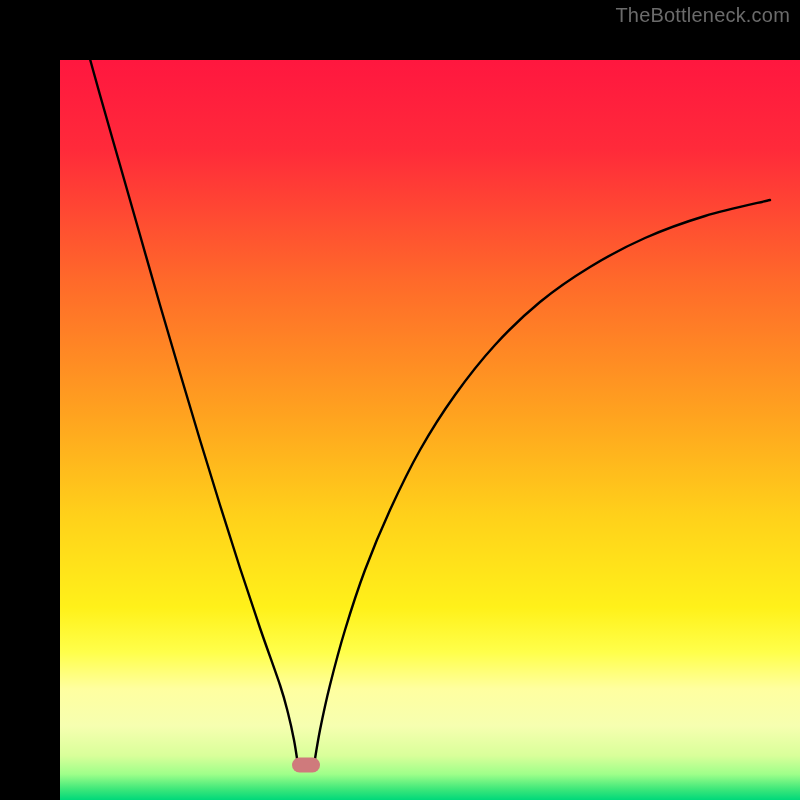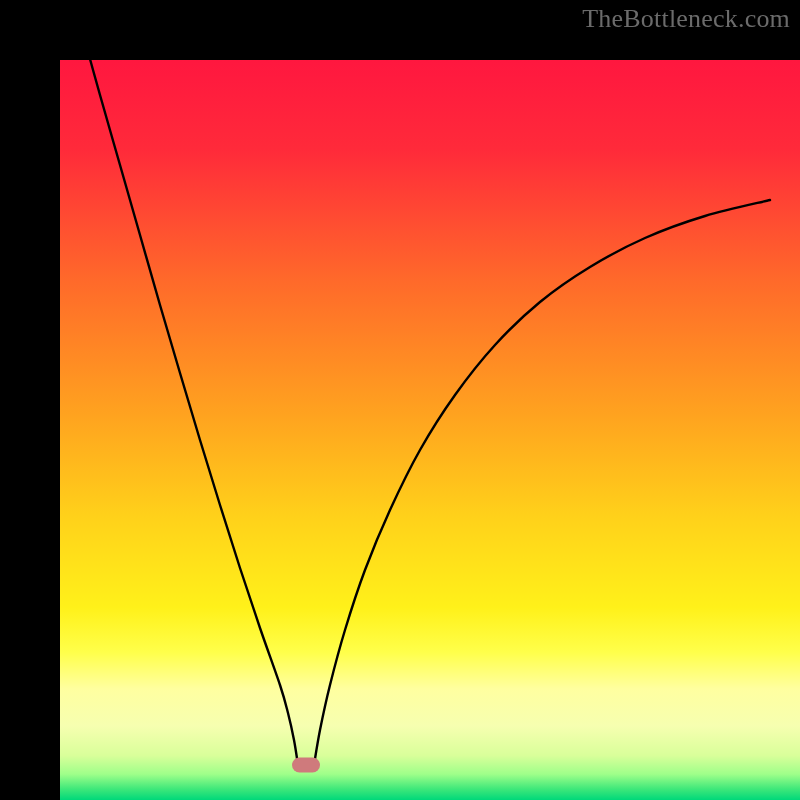--- a/index.html
+++ b/index.html
@@ -24,24 +24,23 @@
     left: 30px;
     top: 30px;
     width: 740px;
     height: 740px;
   }
   .watermark {
     position: absolute;
     top: 4px;
     right: 10px;
     color: #6b6b6b;
-    font-size: 26px;
+    font-size: 20px;
     font-weight: 400;
     letter-spacing: 0.2px;
-    font-family: Liberation Serif, serif;
   }
   .marker {
     position: absolute;
     width: 28px;
     height: 15px;
     background: #cf7a7c;
     border-radius: 8px;
     transform: translate(-50%, -50%);
   }
   svg.curve {

